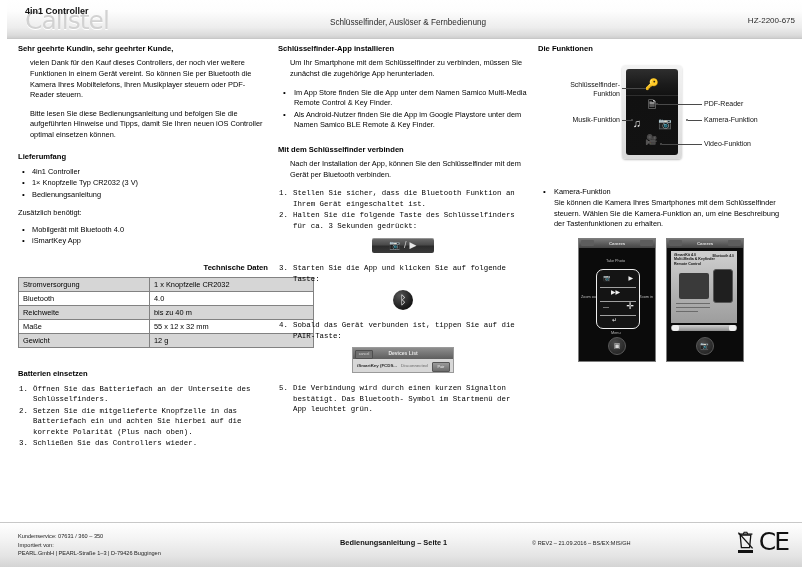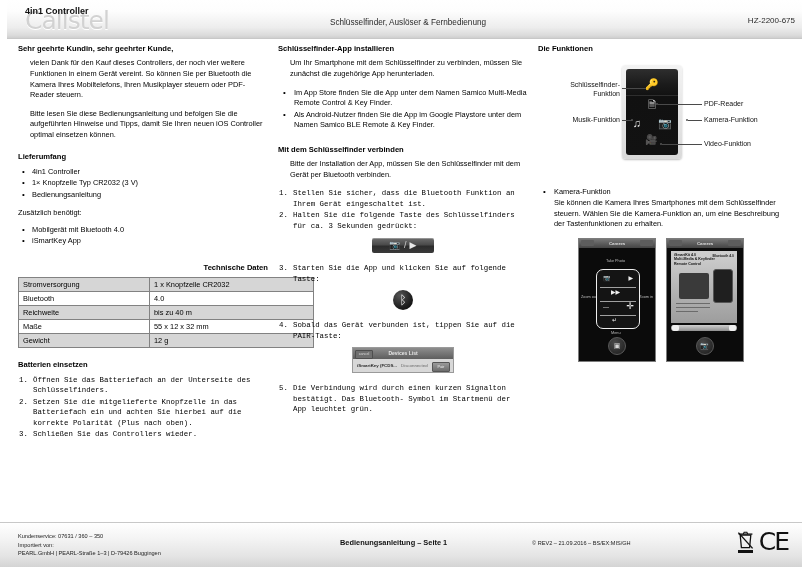--- a/index.html
+++ b/index.html
@@ -271,38 +271,38 @@
       <td class="k">Maße</td>
       <td>55 x 12 x 32 mm</td>
     </tr>
     <tr class="alt">
       <td class="k">Gewicht</td>
       <td>12 g</td>
     </tr>
   </tbody>
     </table>
 
-  <h3 class="sec" style="margin-top:12px;">Batterien einsetzen</h3>
+  <h3 class="sec" style="margin-top:21px;">Batterien einsetzen</h3>
   <ol class="num">
     <li>Öffnen Sie das Batteriefach an der Unterseite des Schlüsselfinders.</li>
     <li>Setzen Sie die mitgelieferte Knopfzelle in das Batteriefach ein und achten Sie hierbei auf die korrekte Polarität (Plus nach oben).</li>
     <li>Schließen Sie das Controllers wieder.</li>
   </ol>
 </div>
 
 <div class="col col-mid">
   <h3 class="sec">Schlüsselfinder-App installieren</h3>
   <p class="body">Um Ihr Smartphone mit dem Schlüsselfinder zu verbinden, müssen Sie zunächst die zugehörige App herunterladen.</p>
   <ul class="bul wide">
     <li><span>Im App Store finden Sie die App unter dem Namen </span><b>Samico Multi-Media Remote Control &amp; Key Finder</b><span>.</span></li>
     <li><span>Als Android-Nutzer finden Sie die App im Google Playstore unter dem Namen </span><b>Samico BLE Remote &amp; Key Finder</b><span>.</span></li>
   </ul>
 
   <h3 class="sec" style="margin-top:14px;">Mit dem Schlüsselfinder verbinden</h3>
-  <p class="body">Bitte der Installation der App, müssen Sie den Schlüsselfinder mit dem Gerät per Bluetooth verbinden.</p>
+  <p class="body">Nach der Installation der App, können Sie den Schlüsselfinder mit dem Gerät per Bluetooth verbinden.</p>
 
   <ol class="num" style="margin-bottom:0;">
     <li>Stellen Sie sicher, dass die Bluetooth Funktion an Ihrem Gerät eingeschaltet ist.</li>
     <li>Halten Sie die folgende Taste des Schlüsselfinders für ca. 3 Sekunden gedrückt:</li>
   </ol>
 
   <div class="center">
     <div class="btn-cam">
       <div class="glyphs">
         <span>📷</span>

